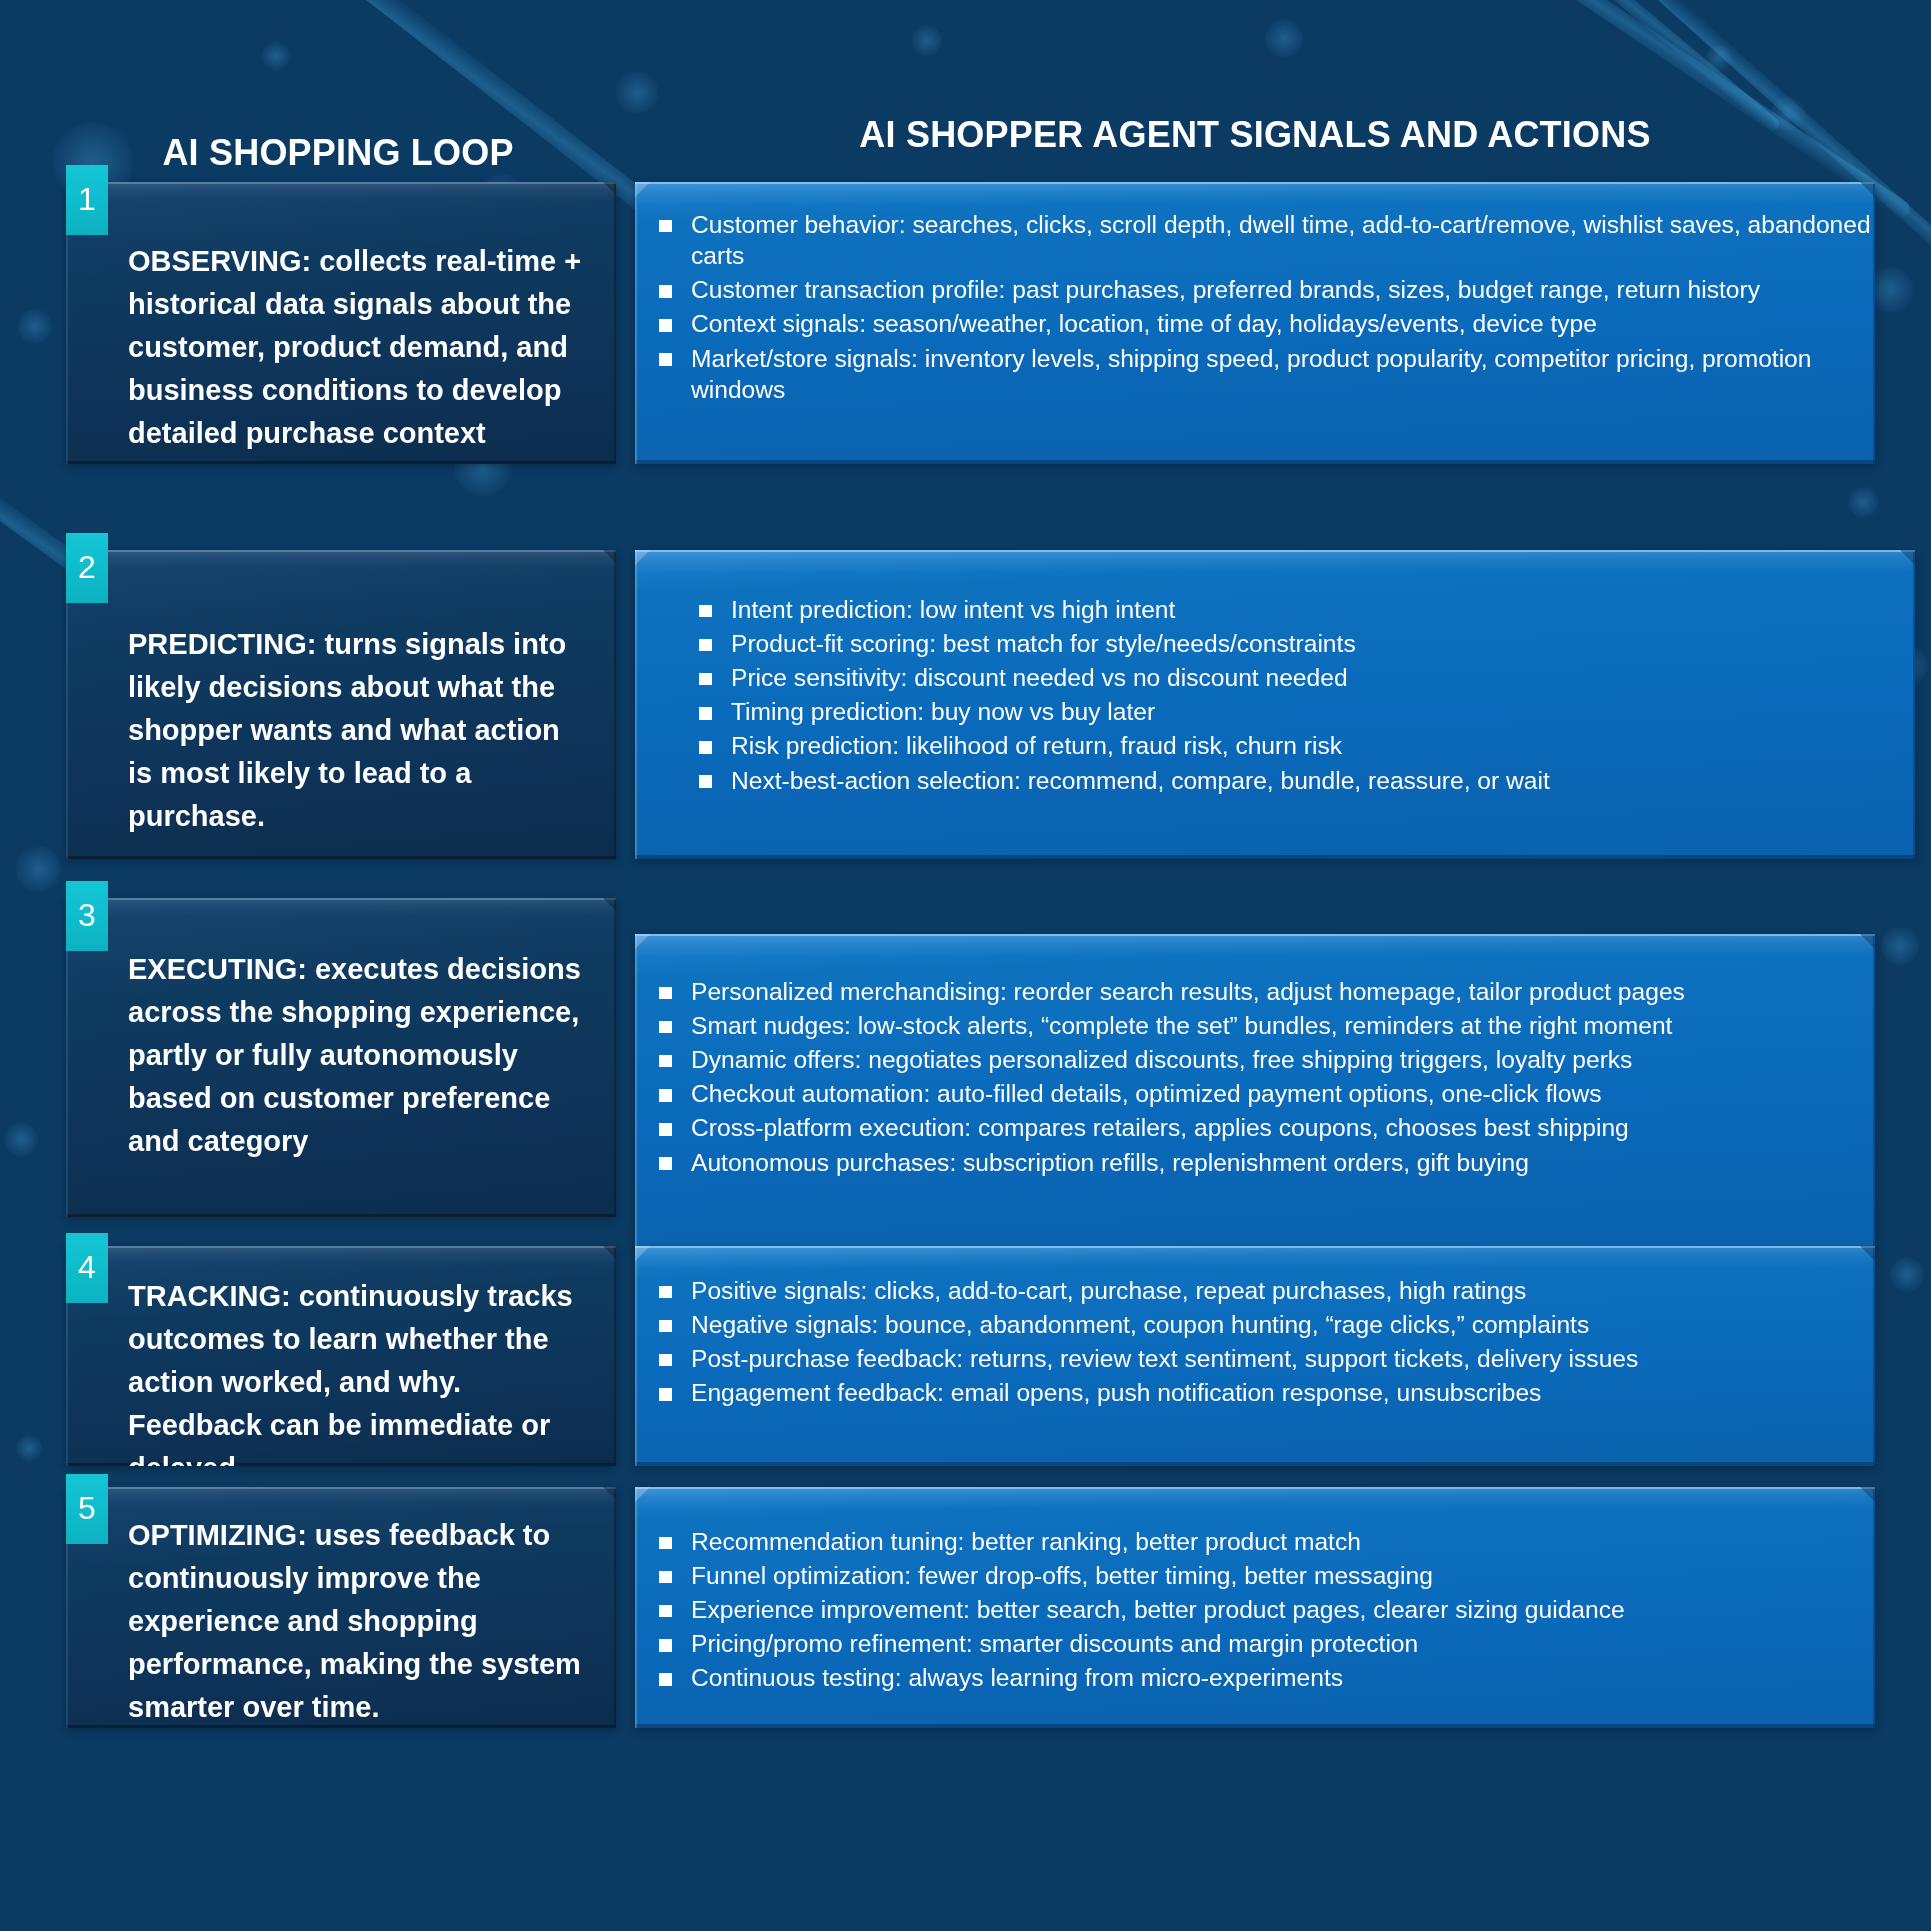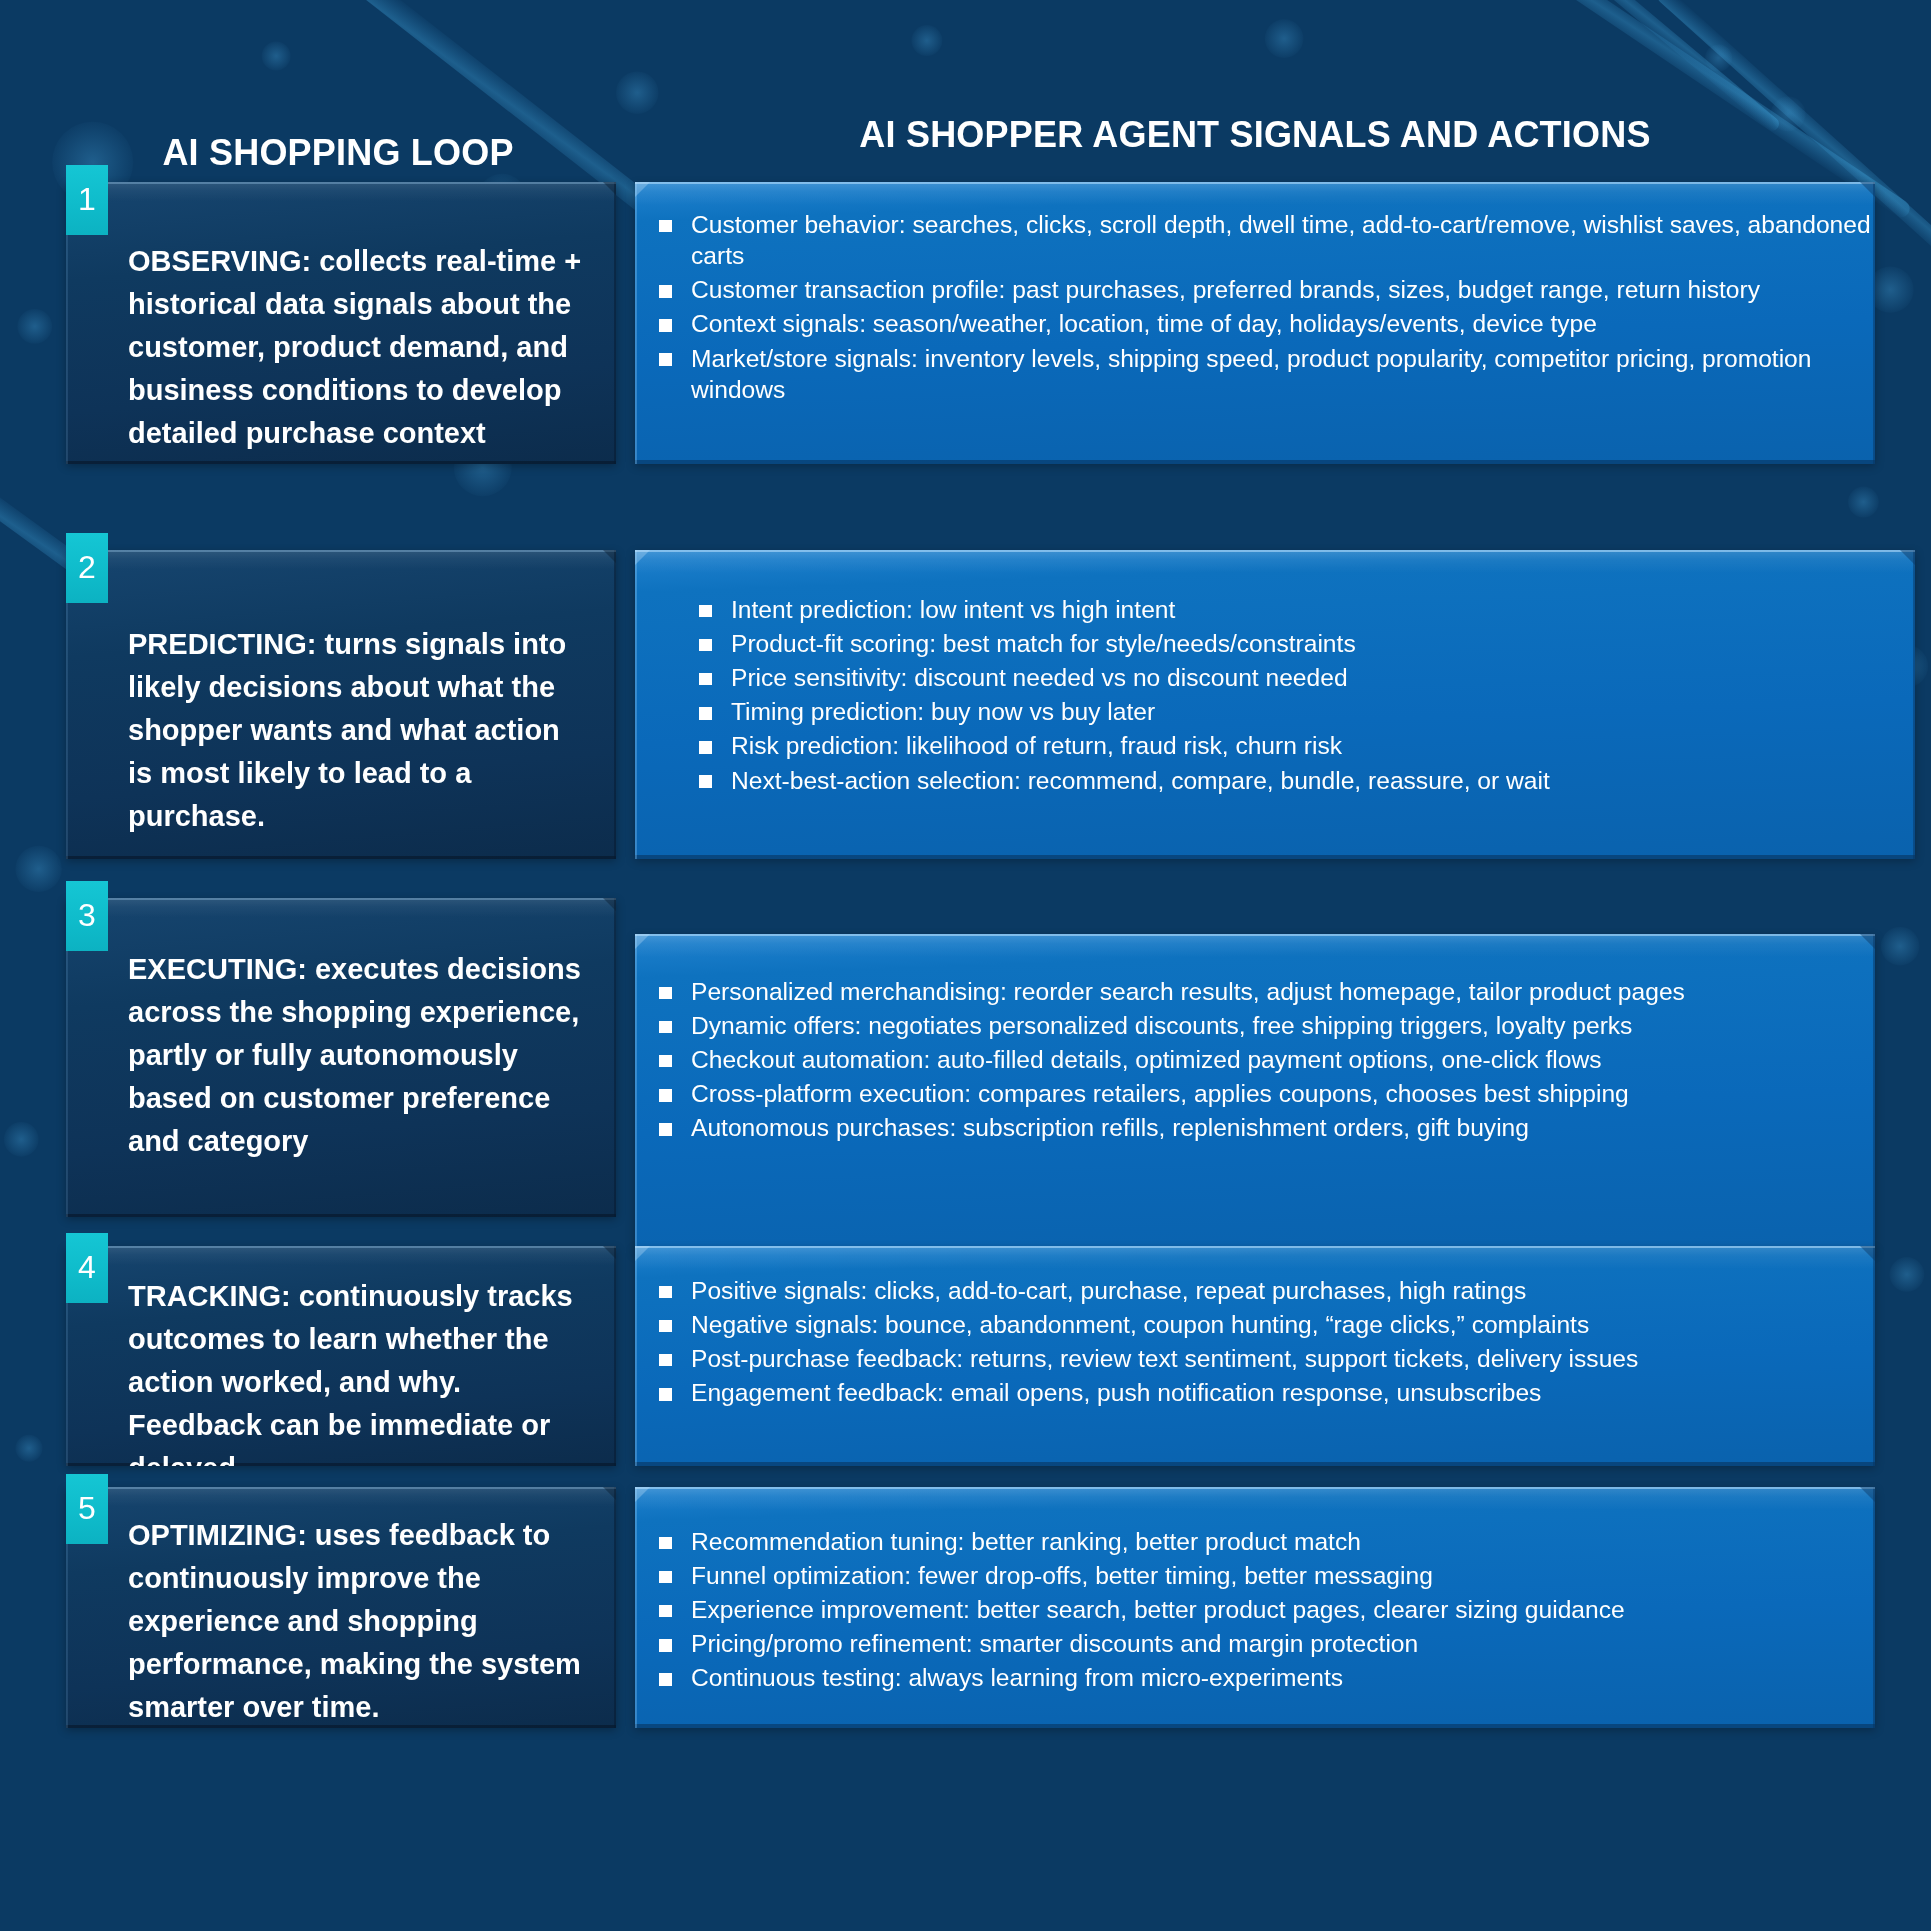--- a/index.html
+++ b/index.html
@@ -249,20 +249,21 @@
       </div>
     </div>
     <div class="row" style="top: 898px; height: 319px;">
       <div class="left-panel" style="height: 319px;">
         <div class="left-text" style="padding-top: 50px;">EXECUTING: executes decisions across the shopping experience, partly or fully autonomously based on customer preference and category</div>
       </div>
       <div class="step-badge" style="left: 66px; top: -17.4px;">3</div>
       <div class="right-panel" style="height: 319px; margin-top: 36px;">
         <ul class="bullets" style="padding-top: 42px;">
           <li><span class="sq"></span><span>Personalized merchandising: reorder search results, adjust homepage, tailor product pages</span></li>
+          <li><span class="sq"></span><span>Smart nudges: low-stock alerts, “complete the set” bundles, reminders at the right moment</span></li>
           <li><span class="sq"></span><span>Dynamic offers: negotiates personalized discounts, free shipping triggers, loyalty perks</span></li>
           <li><span class="sq"></span><span>Checkout automation: auto-filled details, optimized payment options, one-click flows</span></li>
           <li><span class="sq"></span><span>Cross-platform execution: compares retailers, applies coupons, chooses best shipping</span></li>
           <li><span class="sq"></span><span>Autonomous purchases: subscription refills, replenishment orders, gift buying</span></li>
         </ul>
       </div>
     </div>
     <div class="row" style="top: 1246px; height: 220px;">
       <div class="left-panel" style="height: 220px;">
         <div class="left-text" style="padding-top: 29px;">TRACKING: continuously tracks outcomes to learn whether the action worked, and why. Feedback can be immediate or delayed.</div>

